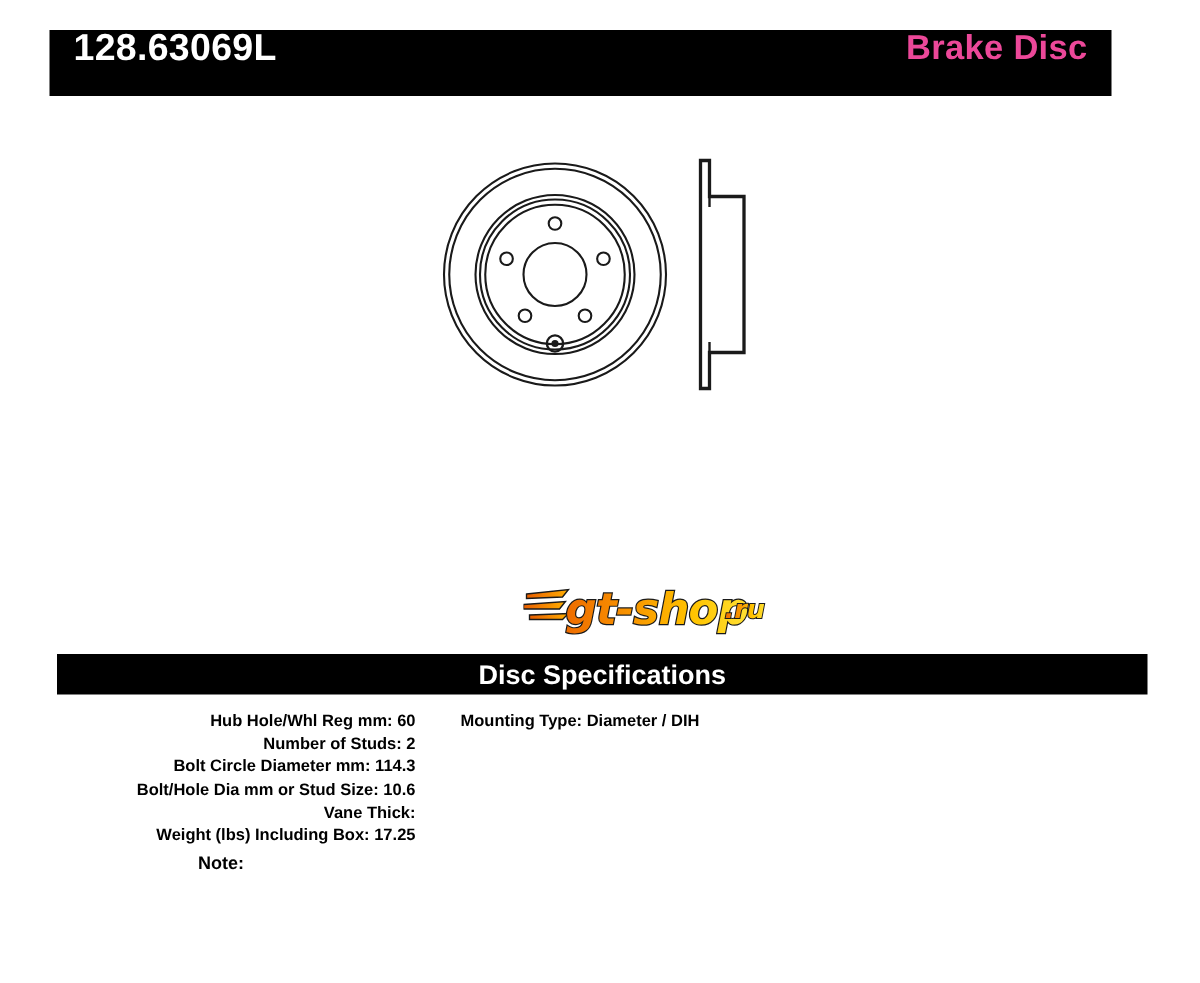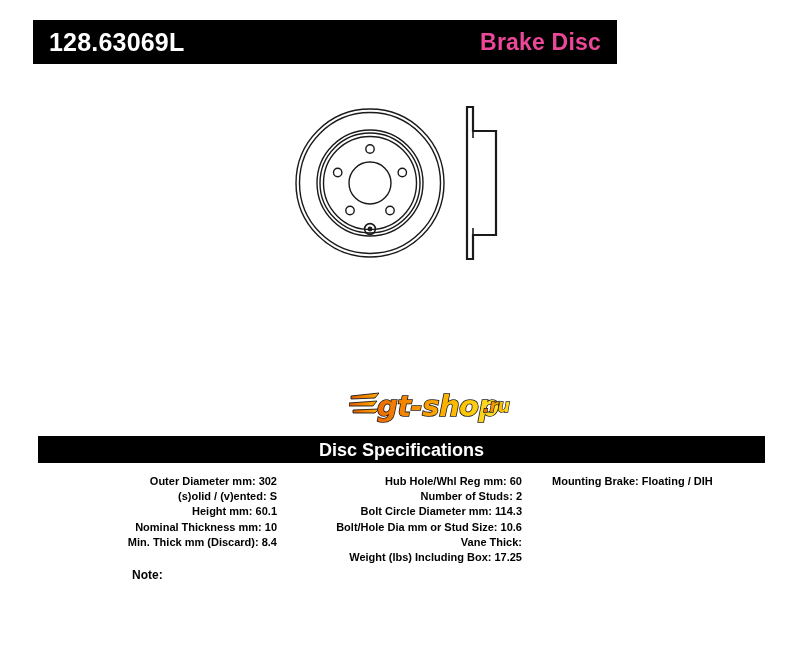--- a/index.html
+++ b/index.html
@@ -14,25 +14,25 @@
     font-family: "Liberation Sans", sans-serif;
     color: #000000;
     overflow: hidden;
   }
 
   
   .header-bar {
     position: absolute;
     left: 33px;
     top: 20px;
-    width: 584px;
+    width: 708px;
     height: 44px;
     background: #000000;
     display: flex;
-    align-items: center;
+    align-items: flex-start;
     justify-content: space-between;
     box-sizing: border-box;
     padding: 0 16px;
   }
   .header-part-number {
     color: #ffffff;
     font-size: 25px;
     font-weight: bold;
     letter-spacing: 0.2px;
     line-height: 1;
@@ -227,37 +227,30 @@
     </svg>
   </div>
 </div>
 
 <div class="spec-bar">
   <span class="spec-bar-title">Disc Specifications</span>
 </div>
 
 <div class="spec-columns">
 
-  <div class="spec-col spec-col-left">
-    <div class="spec-line">Outer Diameter mm: 302</div>
-    <div class="spec-line">(s)olid / (v)ented: S</div>
-    <div class="spec-line">Height mm: 60.1</div>
-    <div class="spec-line">Nominal Thickness mm: 10</div>
-    <div class="spec-line">Min. Thick mm (Discard): 8.4</div>
-  </div>
 
   <div class="spec-col spec-col-mid">
     <div class="spec-line">Hub Hole/Whl Reg mm: 60</div>
     <div class="spec-line">Number of Studs: 2</div>
     <div class="spec-line">Bolt Circle Diameter mm: 114.3</div>
     <div class="spec-line">Bolt/Hole Dia mm or Stud Size: 10.6</div>
     <div class="spec-line">Vane Thick:</div>
     <div class="spec-line">Weight (lbs) Including Box: 17.25</div>
   </div>
 
   <div class="spec-col spec-col-right">
-    <div class="spec-line">Mounting Brake: Floating / DIH</div>
+    <div class="spec-line">Mounting Type: Diameter / DIH</div>
   </div>
 </div>
 
 <div class="note-row">
   <span class="note-label">Note:</span>
 </div>
 
 </body></html>

